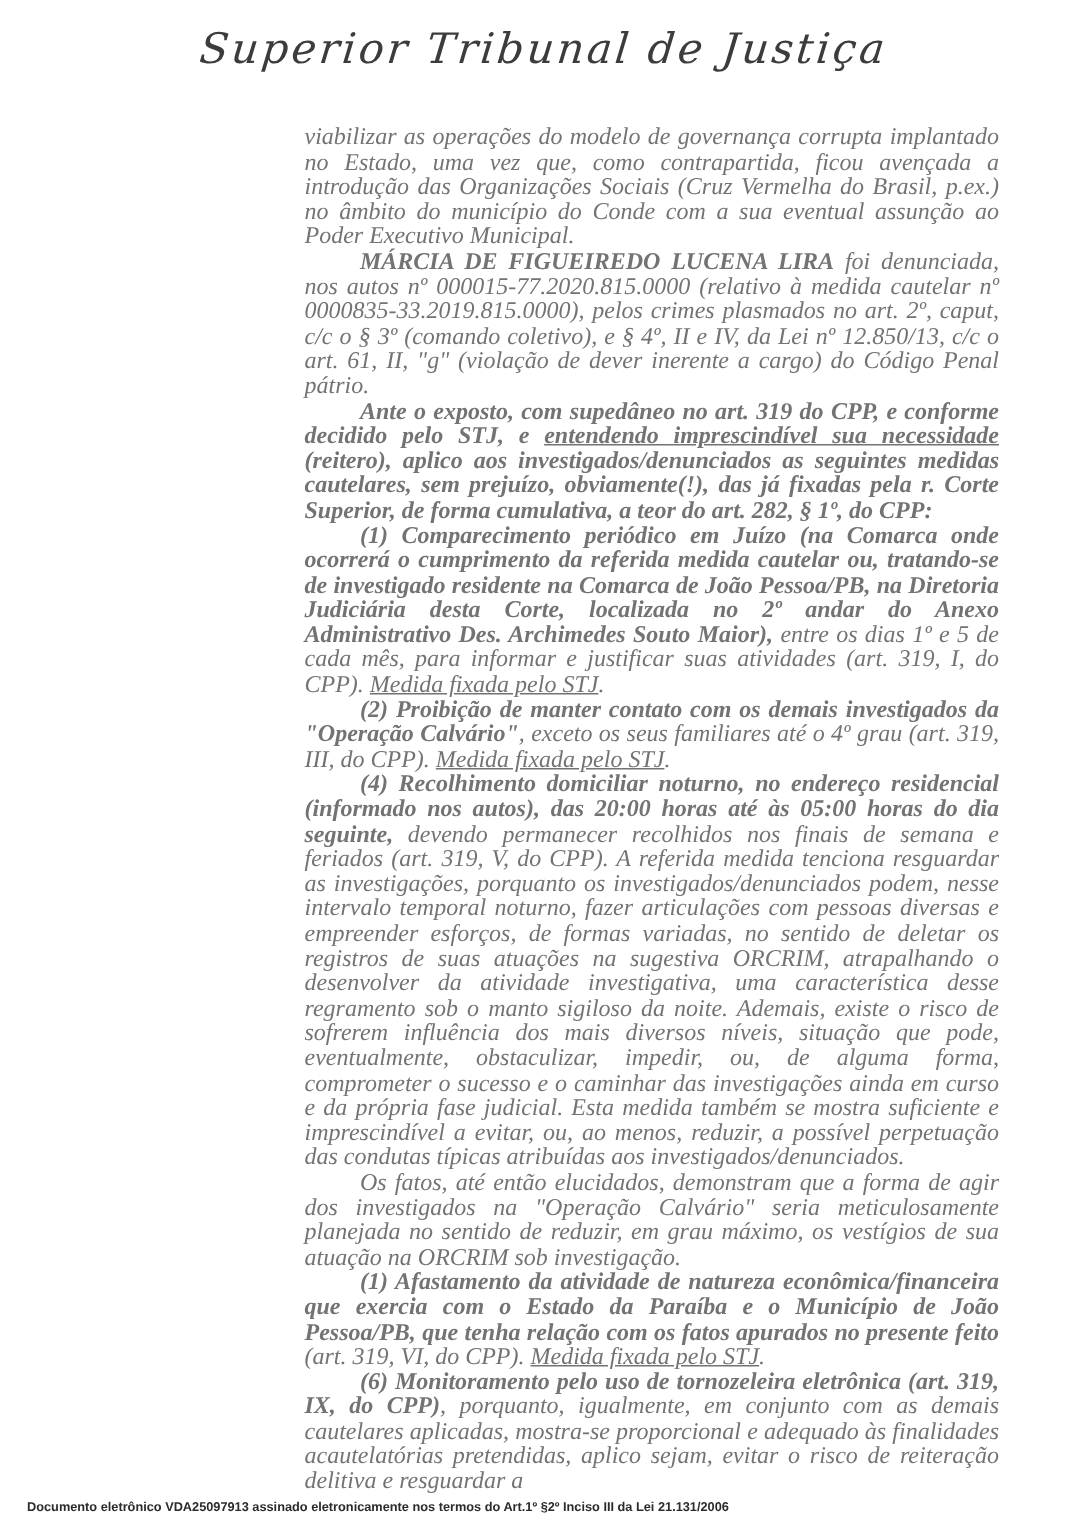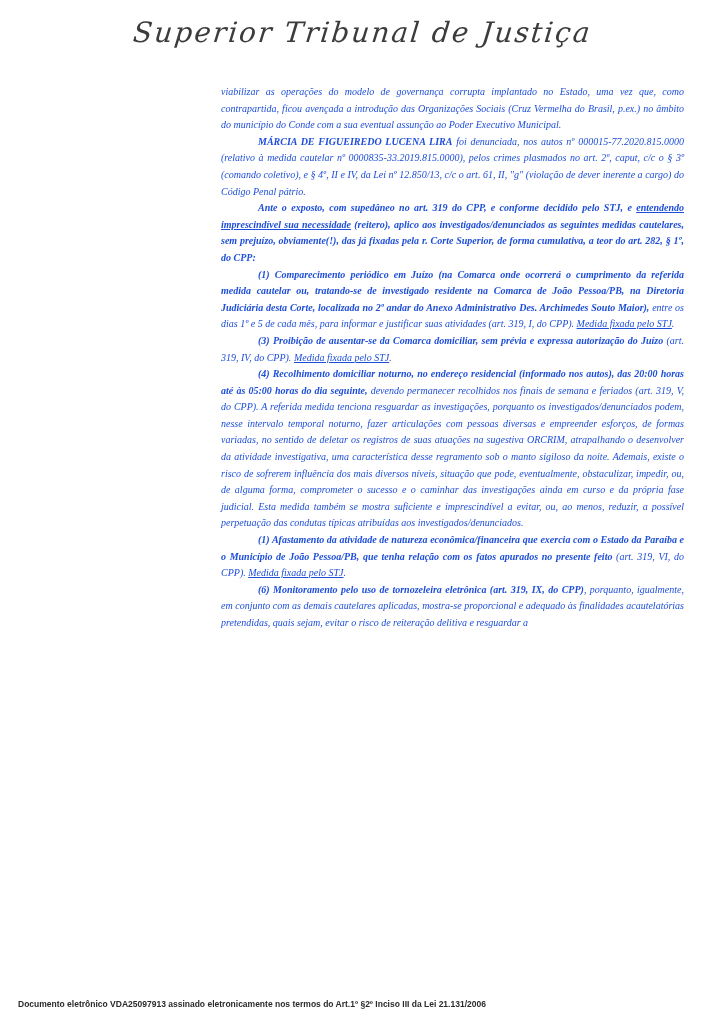--- a/index.html
+++ b/index.html
@@ -21,28 +21,28 @@
     font-family: "DejaVu Serif", serif;
     font-style: italic;
     font-weight: 400;
     font-size: 28px;
     letter-spacing: 2px;
     color: #3c3c3c;
     transform: skewX(-6deg);
   }
   .doc-body {
     position: absolute;
-    left: 221px;
+    left: 203px;
     top: 84px;
     width: 463px;
     font-style: italic;
-    font-size: 10px;
+    font-size: 16px;
     line-height: 16.6px;
     text-align: justify;
-    color: #1d4ed8;
+    color: #737373;
   }
   .para { margin: 0; text-indent: 37px; }
   .para.no-indent { text-indent: 0; }
   .b { font-weight: bold; font-style: italic; }
   .u { text-decoration: underline; }
   .footer {
     position: absolute;
     left: 18px;
     top: 974px;
     width: 700px;
@@ -65,29 +65,30 @@
   <div class="doc-body">
 
     <p class="para no-indent"><span class="r">viabilizar as operações do modelo de governança corrupta implantado no Estado, uma vez que, como contrapartida, ficou avençada a introdução das Organizações Sociais (Cruz Vermelha do Brasil, p.ex.) no âmbito do município do Conde com a sua eventual assunção ao Poder Executivo Municipal.</span></p>
 
     <p class="para"><span class="b">MÁRCIA DE FIGUEIREDO LUCENA LIRA</span><span class="r"> foi denunciada, nos autos nº 000015-77.2020.815.0000 (relativo à medida cautelar nº 0000835-33.2019.815.0000), pelos crimes plasmados no art. 2º, caput, c/c o § 3º (comando coletivo), e § 4º, II e IV, da Lei nº 12.850/13, c/c o art. 61, II, "g" (violação de dever inerente a cargo) do Código Penal pátrio.</span></p>
 
     <p class="para"><span class="b">Ante o exposto, com supedâneo no art. 319 do CPP, e conforme decidido pelo STJ, e </span><span class="b u">entendendo imprescindível sua necessidade</span><span class="b"> (reitero), aplico aos investigados/denunciados as seguintes medidas cautelares, sem prejuízo, obviamente(!), das já fixadas pela r. Corte Superior, de forma cumulativa, a teor do art. 282, § 1º, do CPP:</span></p>
 
     <p class="para"><span class="b">(1) Comparecimento periódico em Juízo (na Comarca onde ocorrerá o cumprimento da referida medida cautelar ou, tratando-se de investigado residente na Comarca de João Pessoa/PB, na Diretoria Judiciária desta Corte, localizada no 2º andar do Anexo Administrativo Des. Archimedes Souto Maior),</span><span class="r"> entre os dias 1º e 5 de cada mês, para informar e justificar suas atividades (art. 319, I, do CPP). </span><span class="u">Medida fixada pelo STJ</span><span class="r">.</span></p>
 
+    <p class="para"><span class="b">(2) Proibição de manter contato com os demais investigados da "Operação Calvário"</span><span class="r">, exceto os seus familiares até o 4º grau (art. 319, III, do CPP). </span><span class="u">Medida fixada pelo STJ</span><span class="r">.</span></p>
 
-    <p class="para"><span class="b">(3) Proibição de ausentar-se da Comarca domiciliar, sem prévia e expressa autorização do Juízo</span><span class="r"> (art. 319, IV, do CPP). </span><span class="u">Medida fixada pelo STJ</span><span class="r">.</span></p>
 
     <p class="para"><span class="b">(4) Recolhimento domiciliar noturno, no endereço residencial (informado nos autos), das 20:00 horas até às 05:00 horas do dia seguinte,</span><span class="r"> devendo permanecer recolhidos nos finais de semana e feriados (art. 319, V, do CPP). A referida medida tenciona resguardar as investigações, porquanto os investigados/denunciados podem, nesse intervalo temporal noturno, fazer articulações com pessoas diversas e empreender esforços, de formas variadas, no sentido de deletar os registros de suas atuações na sugestiva ORCRIM, atrapalhando o desenvolver da atividade investigativa, uma característica desse regramento sob o manto sigiloso da noite. Ademais, existe o risco de sofrerem influência dos mais diversos níveis, situação que pode, eventualmente, obstaculizar, impedir, ou, de alguma forma, comprometer o sucesso e o caminhar das investigações ainda em curso e da própria fase judicial. Esta medida também se mostra suficiente e imprescindível a evitar, ou, ao menos, reduzir, a possível perpetuação das condutas típicas atribuídas aos investigados/denunciados.</span></p>
 
+    <p class="para"><span class="r">Os fatos, até então elucidados, demonstram que a forma de agir dos investigados na "Operação Calvário" seria meticulosamente planejada no sentido de reduzir, em grau máximo, os vestígios de sua atuação na ORCRIM sob investigação.</span></p>
 
     <p class="para"><span class="b">(1) Afastamento da atividade de natureza econômica/financeira que exercia com o Estado da Paraíba e o Município de João Pessoa/PB, que tenha relação com os fatos apurados no presente feito</span><span class="r"> (art. 319, VI, do CPP). </span><span class="u">Medida fixada pelo STJ</span><span class="r">.</span></p>
 
-    <p class="para"><span class="b">(6) Monitoramento pelo uso de tornozeleira eletrônica (art. 319, IX, do CPP)</span><span class="r">, porquanto, igualmente, em conjunto com as demais cautelares aplicadas, mostra-se proporcional e adequado às finalidades acautelatórias pretendidas, quais sejam, evitar o risco de reiteração delitiva e resguardar a</span></p>
+    <p class="para"><span class="b">(6) Monitoramento pelo uso de tornozeleira eletrônica (art. 319, IX, do CPP)</span><span class="r">, porquanto, igualmente, em conjunto com as demais cautelares aplicadas, mostra-se proporcional e adequado às finalidades acautelatórias pretendidas, aplico sejam, evitar o risco de reiteração delitiva e resguardar a</span></p>
 
   </div>
 
   <div class="footer">
     <div class="footer-line">Documento eletrônico VDA25097913 assinado eletronicamente nos termos do Art.1º §2º Inciso III da Lei 21.131/2006</div>
     
     
   </div>
 
 </div>

